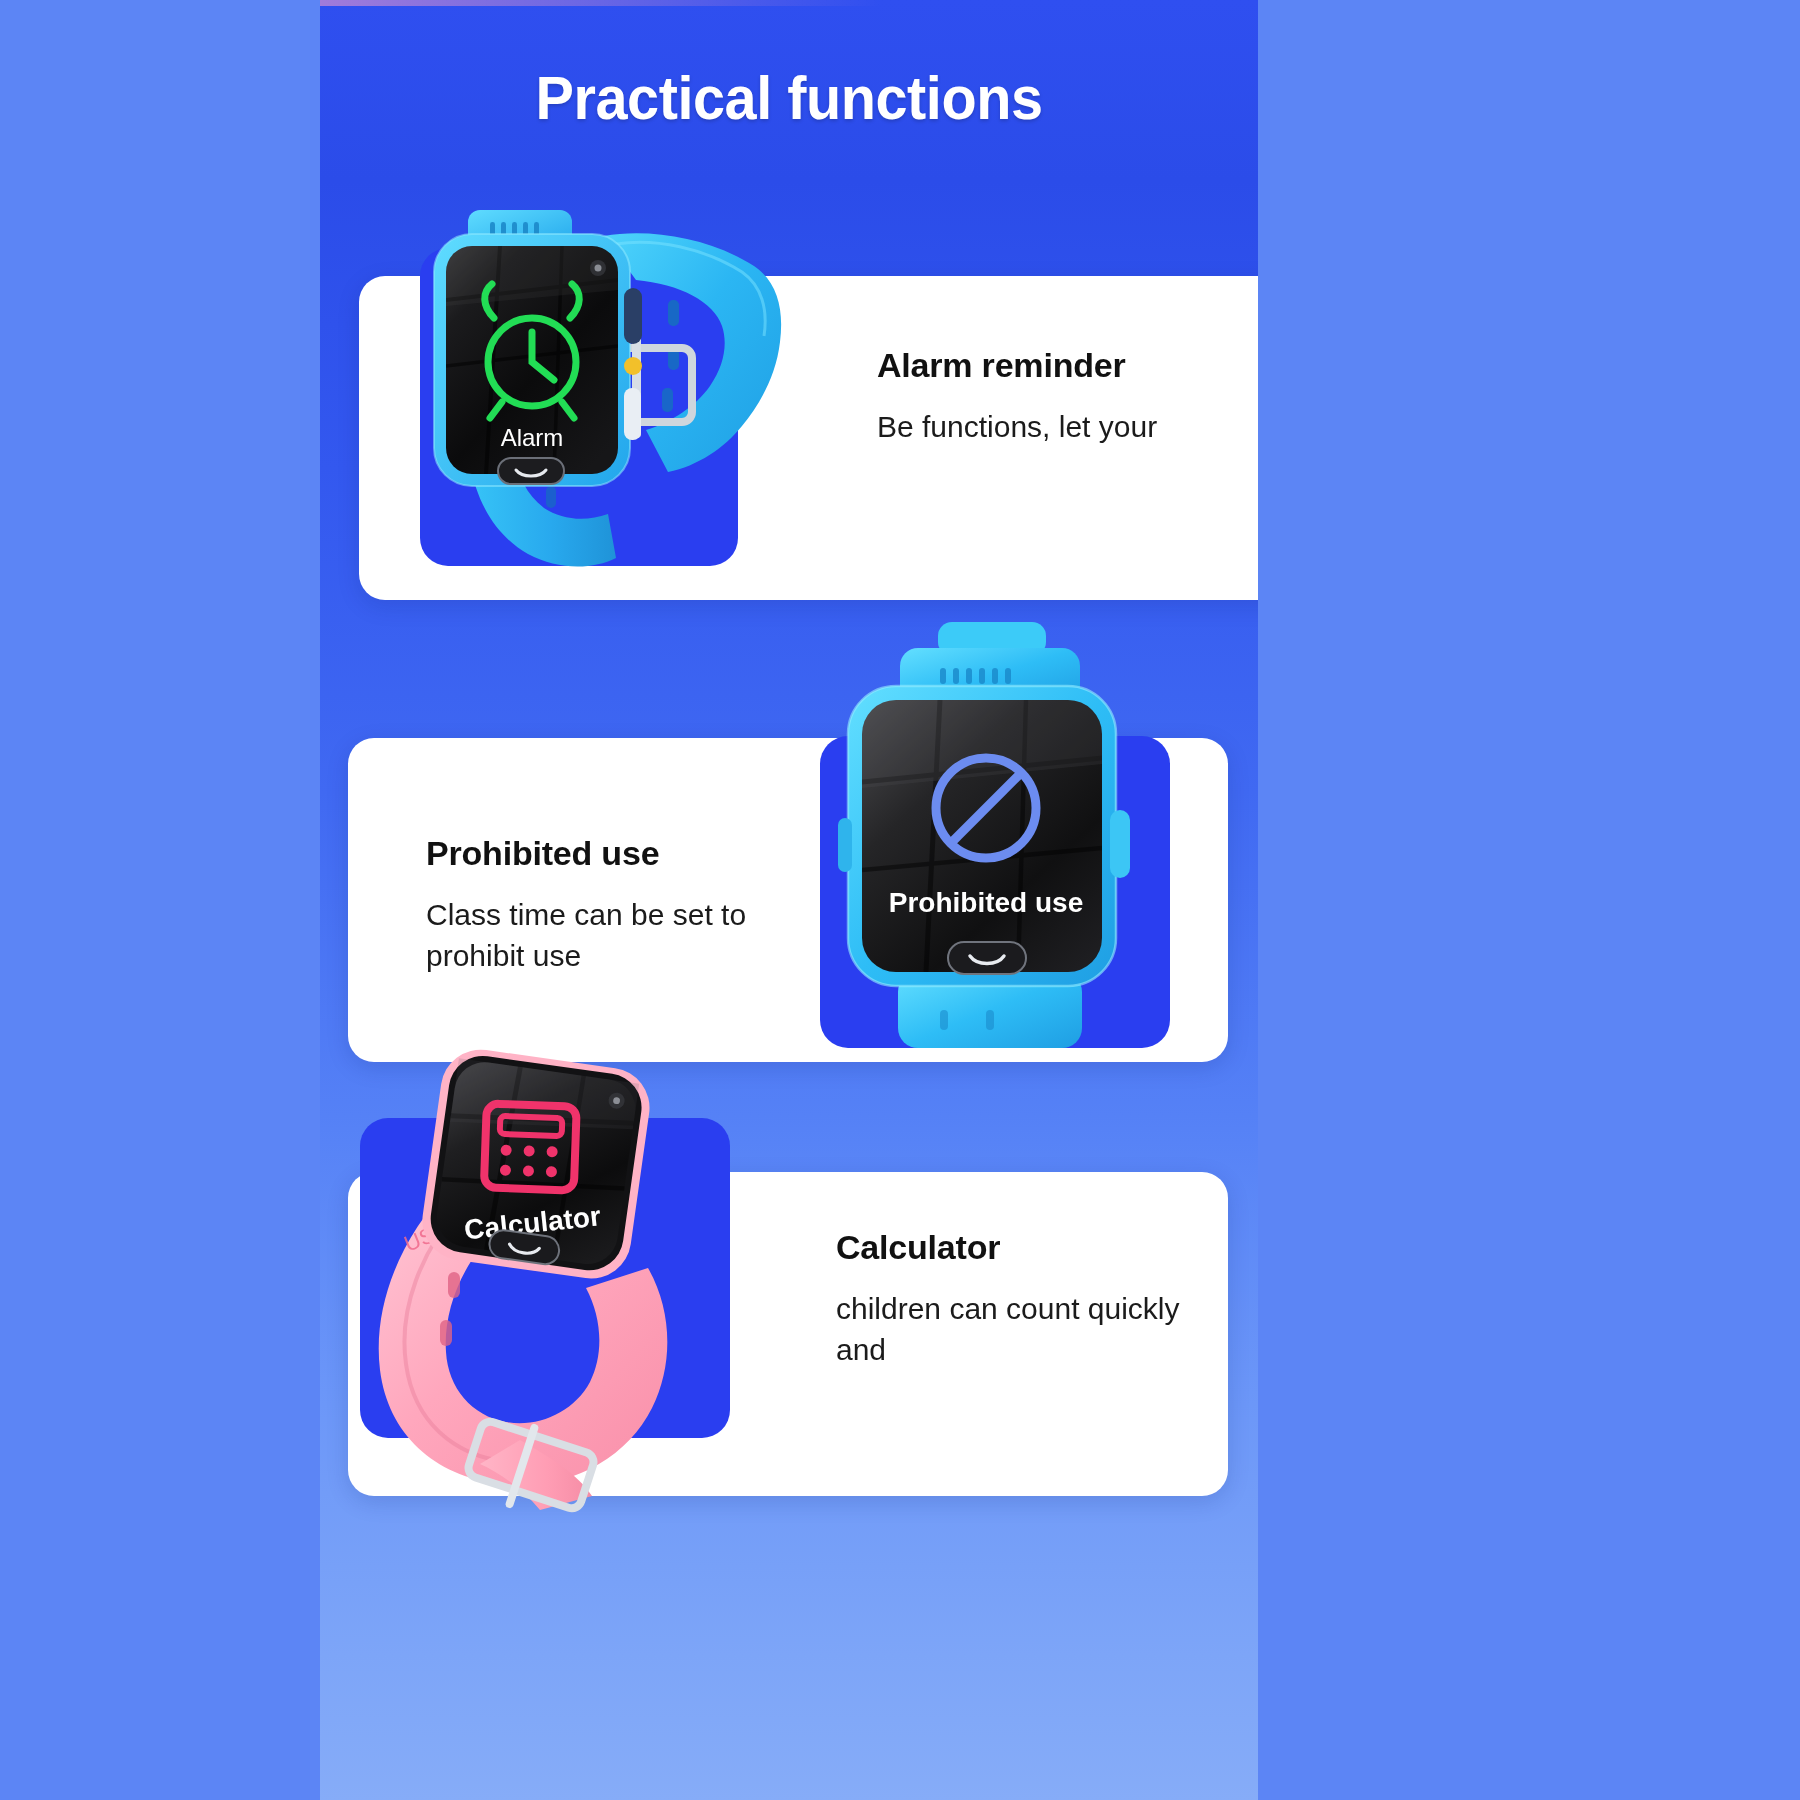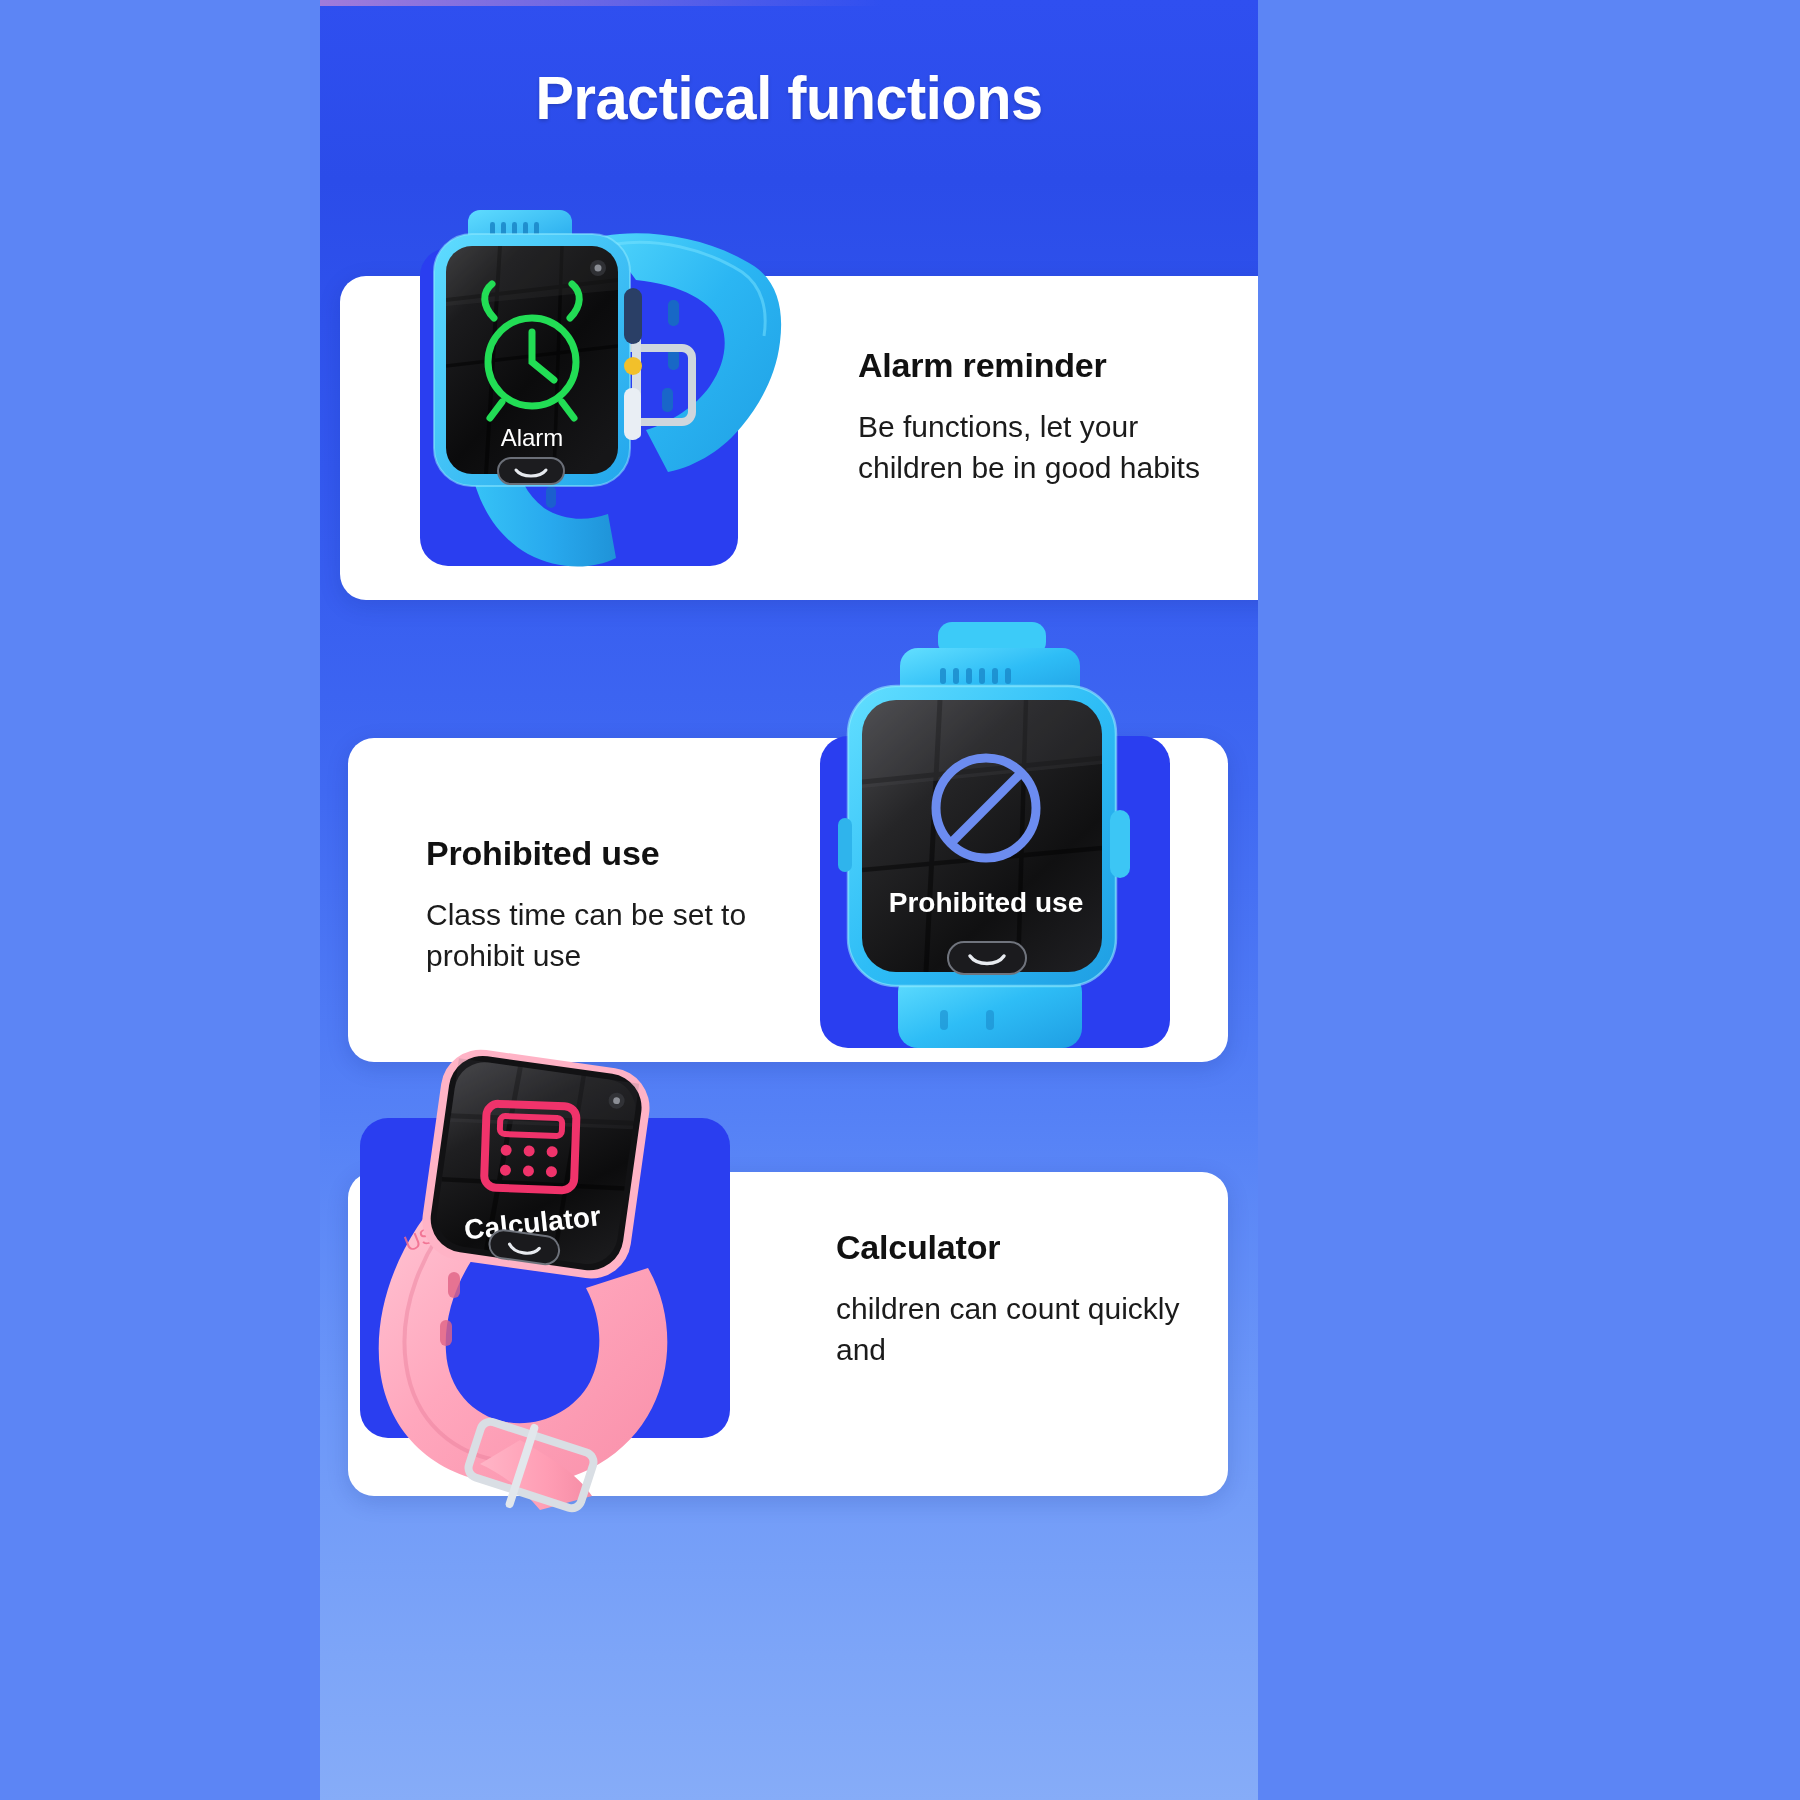--- a/index.html
+++ b/index.html
@@ -50,21 +50,21 @@
     white-space:nowrap;
   }
 
   
   .card {
     position:absolute;
     background:#ffffff;
     border-radius:26px;
     box-shadow:0 6px 22px rgba(10,30,120,.16);
   }
-  #card-1 { left:20px;  top:276px;  width:1056px; height:324px; }
+  #card-1 { left:39px;  top:276px;  width:1056px; height:324px; }
   #card-2 { left:28px;  top:738px;  width:880px; height:324px; }
   #card-3 { left:28px;  top:1172px; width:880px; height:324px; }
 
   .card-text { position:absolute; }
   #card-1 .card-text { left:518px; top:70px; width:350px; }
   #card-2 .card-text { left:78px;  top:96px; width:350px; }
   #card-3 .card-text { left:488px; top:56px; width:360px; }
 
   .card-title {
     font-size:34px; font-weight:bold; color:#111111;
@@ -99,21 +99,20 @@
 
     <div id="heading">Practical functions</div>
 
     <div class="accent" id="accent-1"></div>
 
     <div class="card" id="card-1">
       <div class="card-text">
         <div class="card-title">Alarm reminder</div>
         <div class="card-desc">
           <div>Be functions, let your</div>
-          <div>children be in good habits</div>
         </div>
       </div>
     </div>
 
     <div class="watch-wrap" id="watch-1">
       <svg viewBox="0 0 440 420" width="440" height="420">
         <defs>
           <linearGradient id="blueStrapA" x1="0" y1="0" x2="1" y2="1">
             <stop offset="0" stop-color="#4fd4fb"></stop>
             <stop offset=".45" stop-color="#2bb6f3"></stop>

